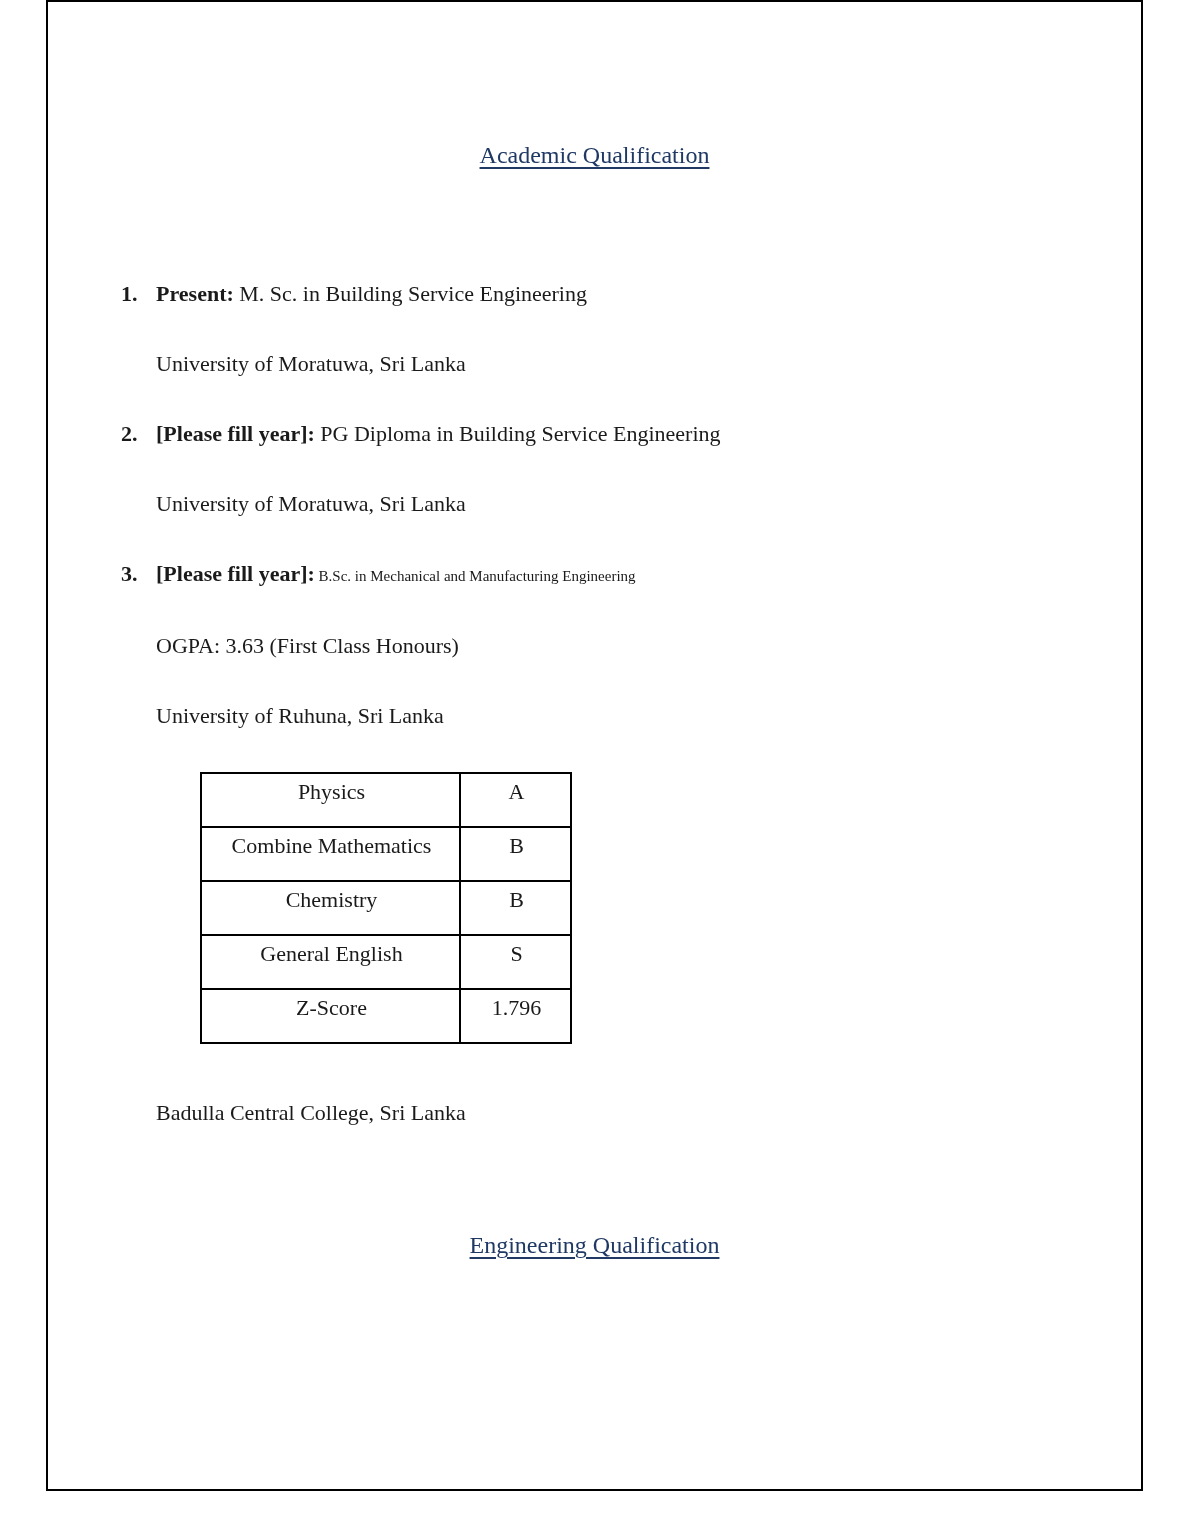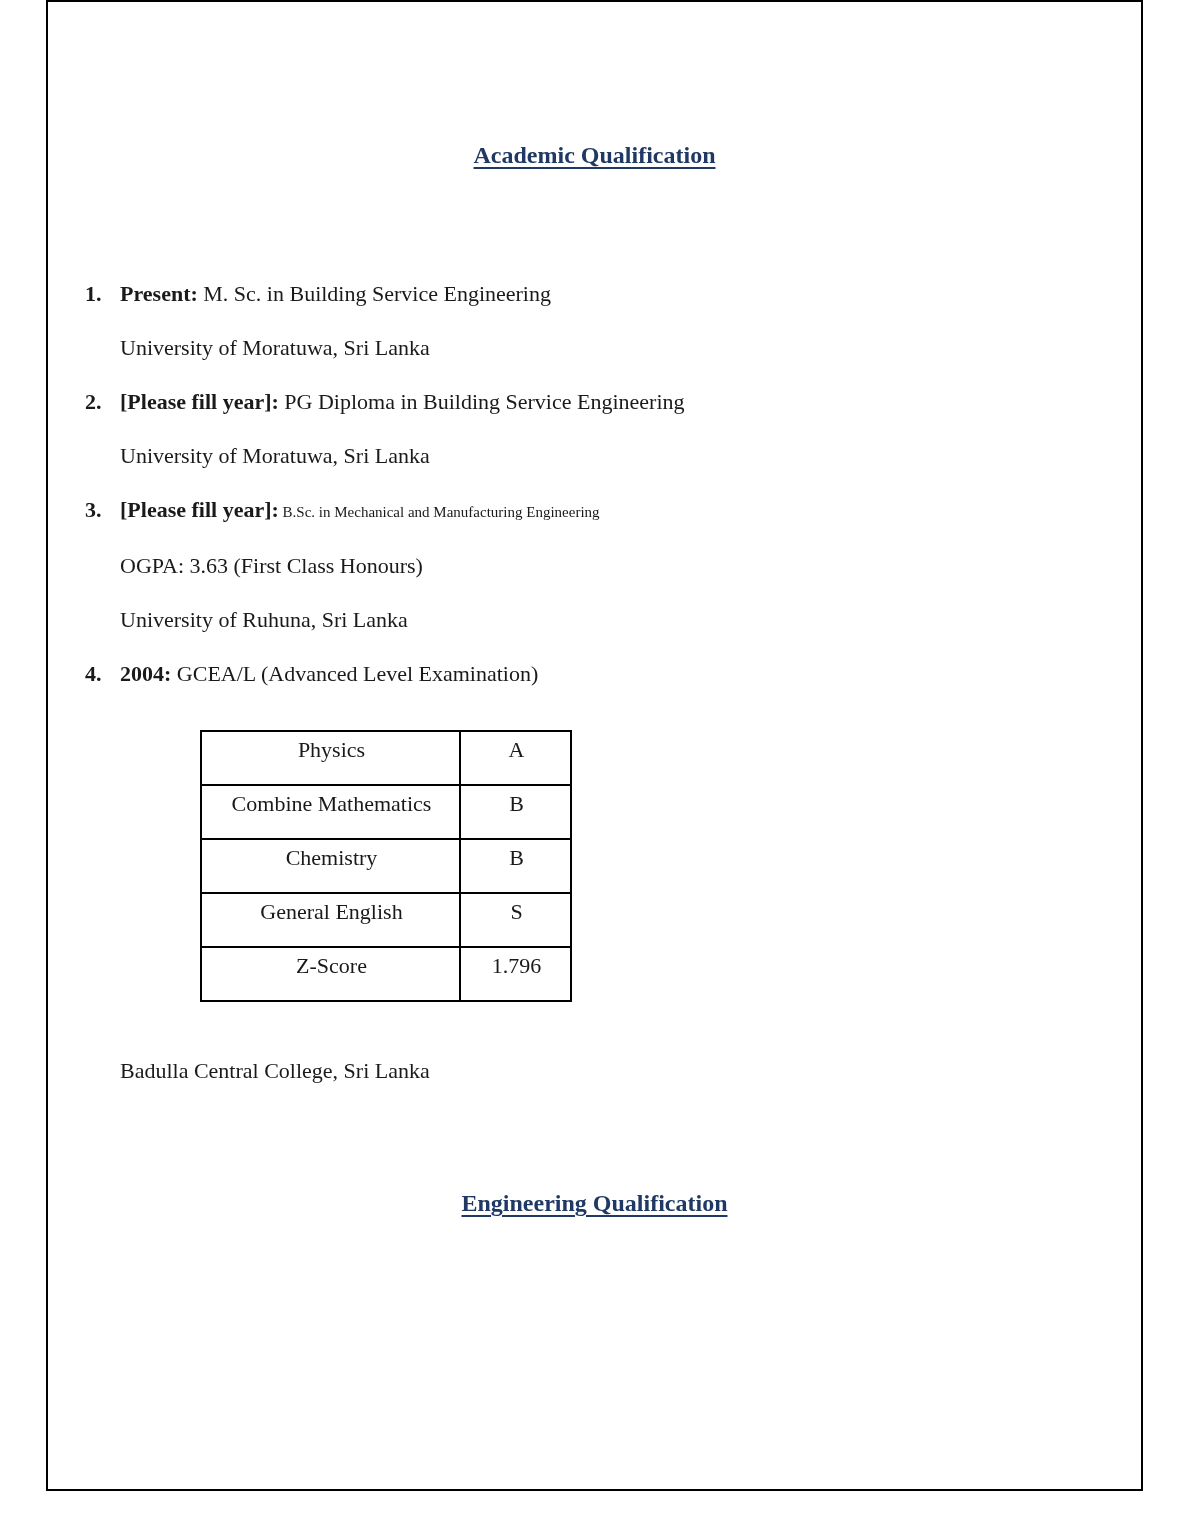--- a/index.html
+++ b/index.html
@@ -23,34 +23,34 @@
     border: 2px solid #000;
     box-sizing: border-box;
     background: #ffffff;
     overflow: hidden;
   }
   .doc-title {
     margin: 138px 0 0 0;
     text-align: center;
     font-size: 24px;
     line-height: 30px;
-    font-weight: bold;
+    font-weight: normal;
     color: var(--heading-color, #1f3864);
     text-decoration: underline;
     text-decoration-thickness: 2px;
     text-underline-offset: 4px;
   }
   .list {
     margin-top: 97px;
   }
   .para {
     font-size: 22px;
     line-height: 54px;
-    padding-left: 72px;
-    margin: 0;
+    padding-left: 92px;
+    margin: 16px;
     white-space: nowrap;
   }
   .num {
     display: inline-block;
     width: 35px;
     margin-left: -35px;
     font-weight: bold;
   }
   .label {
     font-weight: bold;
@@ -101,21 +101,20 @@
     <p class="para"><span class="num">1.</span><span class="label">Present:</span><span> M. Sc. in Building Service Engineering</span></p>
     <p class="para">University of Moratuwa, Sri Lanka</p>
 
     <p class="para"><span class="num">2.</span><span class="label">[Please fill year]:</span><span> PG Diploma in Building Service Engineering</span></p>
     <p class="para">University of Moratuwa, Sri Lanka</p>
 
     <p class="para"><span class="num">3.</span><span class="label">[Please fill year]:</span><span class="small"> B.Sc. in Mechanical and Manufacturing Engineering</span></p>
     <p class="para">OGPA: 3.63 (First Class Honours)</p>
     <p class="para">University of Ruhuna, Sri Lanka</p>
 
-    <p class="para"><span class="num">4.</span><span class="label">2004:</span><span> GCEA/L (Advanced Level Examination)</span></p>
   </div>
 
   <table class="grades">
     <tbody>
       <tr>
         <td class="subject-col">Physics</td>
         <td class="grade-col">A</td>
       </tr>
       <tr>
         <td class="subject-col">Combine Mathematics</td>

